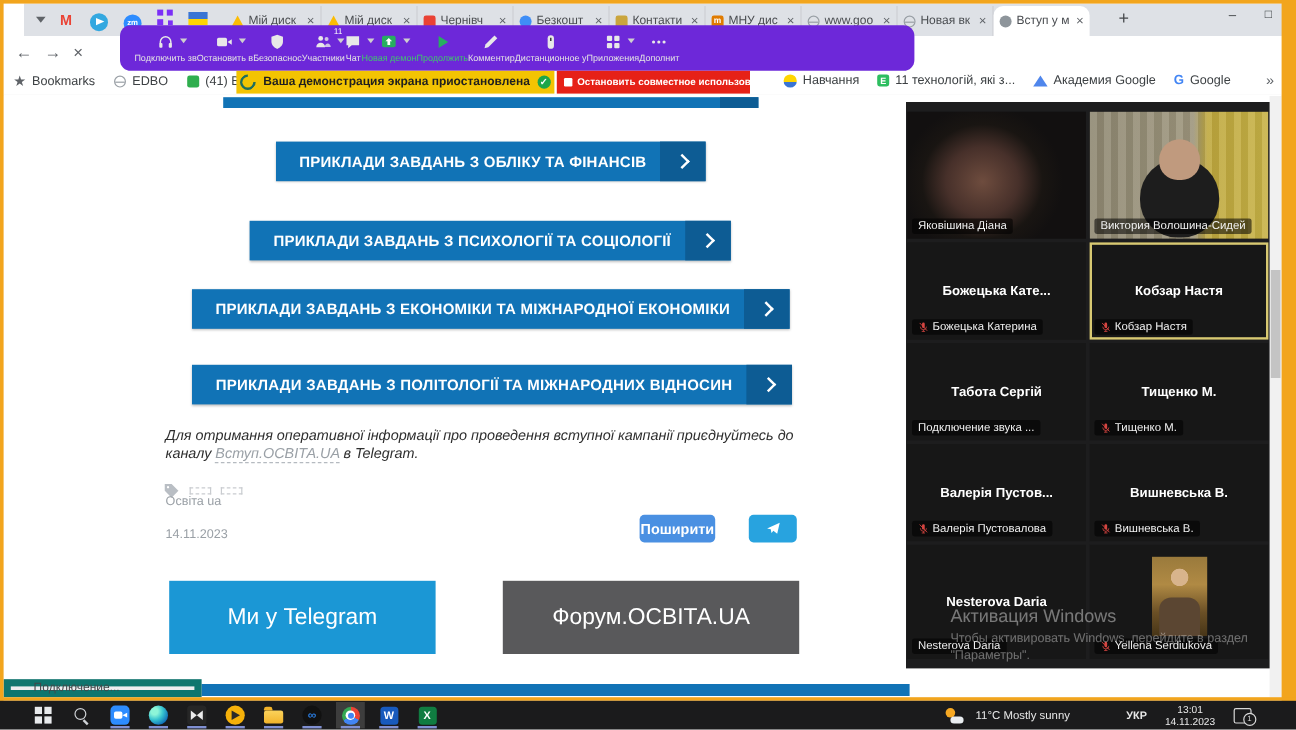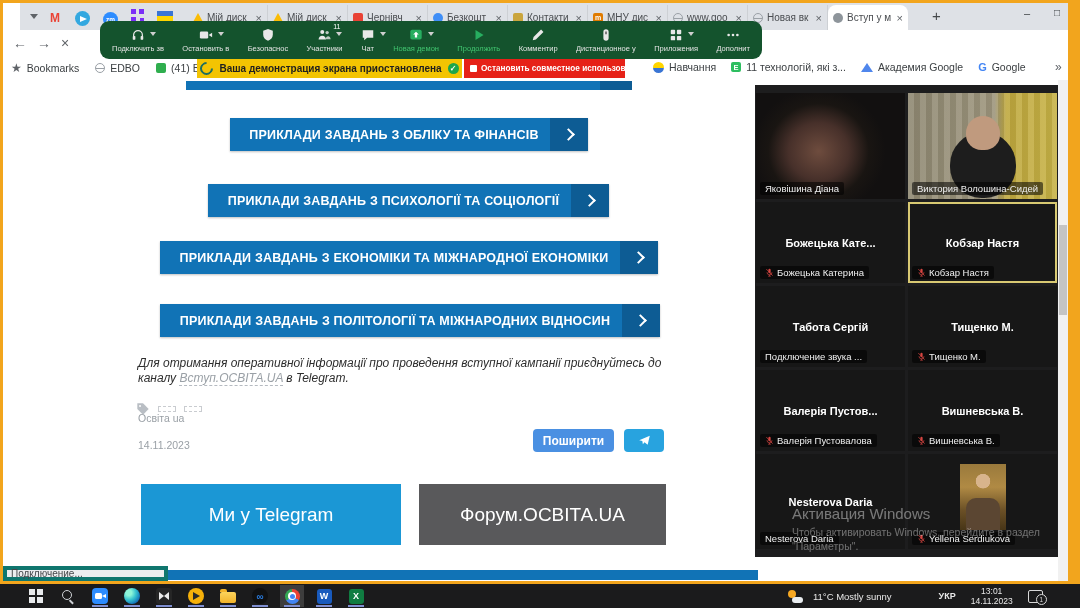--- a/index.html
+++ b/index.html
@@ -27,22 +27,22 @@
   .toolbar{position:absolute;left:3px;top:30px;width:1065px;height:28px;background:#fff;z-index:2}
   .navic{position:absolute;top:5px;font-size:14px;color:#5f6368}
   .addr-icons{position:absolute;left:868px;top:7px;display:flex;gap:9px;align-items:center;height:15px}
   
   .bmbar{position:absolute;left:3px;top:58px;width:1065px;height:21px;background:#fff;border-bottom:1px solid #ececec;z-index:2}
   .bml{position:absolute;left:8px;top:3px;display:flex;gap:16px;align-items:center;font-size:10.5px;color:#3c4043}
   .bmr{position:absolute;left:650px;top:3px;display:flex;gap:15px;align-items:center;font-size:10.5px;color:#3c4043}
   .bm{display:flex;align-items:center;gap:5px;white-space:nowrap}
   .bmovf{position:absolute;left:1052px;top:2px;color:#5f6368;font-size:12px}
   
-  .ztoolbar{position:absolute;left:100px;top:21px;width:662px;height:38px;background:#14532d;border-radius:9px;
-            display:flex;align-items:center;justify-content:space-between;padding:0 12px;box-sizing:border-box;z-index:30}
+  .ztoolbar{position:absolute;left:100px;top:21px;width:662px;height:38px;background:#6d28d9;border-radius:9px;
+            display:flex;align-items:center;padding:0 12px;box-sizing:border-box;z-index:30}
   .zitem{display:flex;flex-direction:column;align-items:center;gap:2px;color:#e4e4e4;font-size:7.5px;white-space:nowrap}
   .zic{position:relative;height:15px;display:flex;align-items:center;color:#e8e8e8}
   .zsvg{width:14px;height:14px}
   .zbadge{display:none;position:absolute;right:-9px;top:-4px;font-size:7px;color:#fff}
   .zbadge.show{display:block}
   .zcaret{display:none;position:absolute;right:-11px;top:5px;width:0;height:0;border-left:3px solid transparent;border-right:3px solid transparent;border-top:4px solid #cfcfcf}
   .zcaret.show{display:block}
   .zitem.green .zlabel,.zitem.green{color:#40c46f}
   
   .banner-paused{position:absolute;left:197px;top:59px;width:265px;height:19px;background:#f3c402;z-index:31;
@@ -65,31 +65,31 @@
   #taskbtns div.taskbtn:nth-of-type(2){left:205px;top:105px;width:401px}
   #taskbtns div.taskbtn:nth-of-type(3){left:157px;top:162px;width:498px}
   #taskbtns div.taskbtn:nth-of-type(4){left:157px;top:225px;width:500px}
   .para{position:absolute;left:135px;top:277px;width:532px;font-style:italic;font-size:12px;line-height:15px;color:#2e2e2e}
   .para .tg-link{color:#9aa0a6;border-bottom:1px dashed #b5bac0}
   .tagsrow{position:absolute;left:133px;top:323px;display:flex;gap:8px;align-items:center}
   .tagic{width:14px;height:14px}
   .tagbox{border:1px dashed #c9ccd0;padding:2px 8px;font-size:10.5px;color:#8a9096;background:#fff;white-space:nowrap}
   .meta1{position:absolute;left:135px;top:333px;font-size:10.5px;color:#9aa0a6}
   .meta2{position:absolute;left:135px;top:360px;font-size:10.5px;color:#9aa0a6}
-  .sharebtn{position:absolute;left:530px;top:350px;width:81px;height:23px;background:#4a90e2;border-radius:4px;
+  .sharebtn{position:absolute;left:530px;top:350px;width:63px;height:23px;background:#4a90e2;border-radius:4px;
             color:#fff;font-weight:bold;font-size:12px;display:flex;align-items:center;justify-content:center}
   .tgbtn{position:absolute;left:621px;top:350px;width:40px;height:23px;background:#28a3df;border-radius:4px;display:flex;align-items:center;justify-content:center}
   .tgbtn svg{width:13px;height:13px}
-  .bigblue{position:absolute;left:138px;top:405px;width:260px;height:61px;background:#1b97d5;color:#fff;font-size:19px;
+  .bigblue{position:absolute;left:138px;top:405px;width:222px;height:61px;background:#1b97d5;color:#fff;font-size:19px;
            display:flex;align-items:center;justify-content:center}
   .biggray{position:absolute;left:416px;top:405px;width:247px;height:61px;background:#59595b;color:#fff;font-size:19px;
            display:flex;align-items:center;justify-content:center}
   .pbar-bot{position:absolute;left:112px;top:491px;width:643px;height:10px;background:#1173b6}
-  .statusbar{position:absolute;left:0px;top:487px;width:165px;height:15px;background:#ecedef;border:4px solid #0f766e;
-             font-size:10px;color:#44474a;display:flex;align-items:center;padding-left:4px;box-sizing:border-box;z-index:8}
+  .statusbar{position:absolute;left:0px;top:487px;width:165px;height:15px;background:#ecedef;border:6px solid #0f766e;
+             font-size:10px;color:#44474a;display:flex;align-items:center;padding-left:19px;box-sizing:border-box;z-index:8}
   
   .sb-track{position:absolute;left:1058px;top:80px;width:10px;height:501px;background:#f1f1f1;z-index:6}
   .sb-thumb{position:absolute;left:1px;top:145px;width:8px;height:90px;background:#c4c4c4}
   
   .zpanel{position:absolute;left:755px;top:85px;width:303px;height:472px;background:#1d1d1e;z-index:20}
   .pgrid{display:grid;grid-template-columns:149px 149px;grid-template-rows:106px 81px 81px 81px 95px;gap:3px;padding:8px 1px 0 1px}
   .tile{position:relative;background:#171717;display:flex;align-items:center;justify-content:center;overflow:hidden}
   .tile.active{outline:2px solid #d8c972;outline-offset:-2px}
   .center-name{font-weight:bold;font-size:11px;color:#fff;z-index:2;text-align:center}
   .vid,.photo{display:none}

